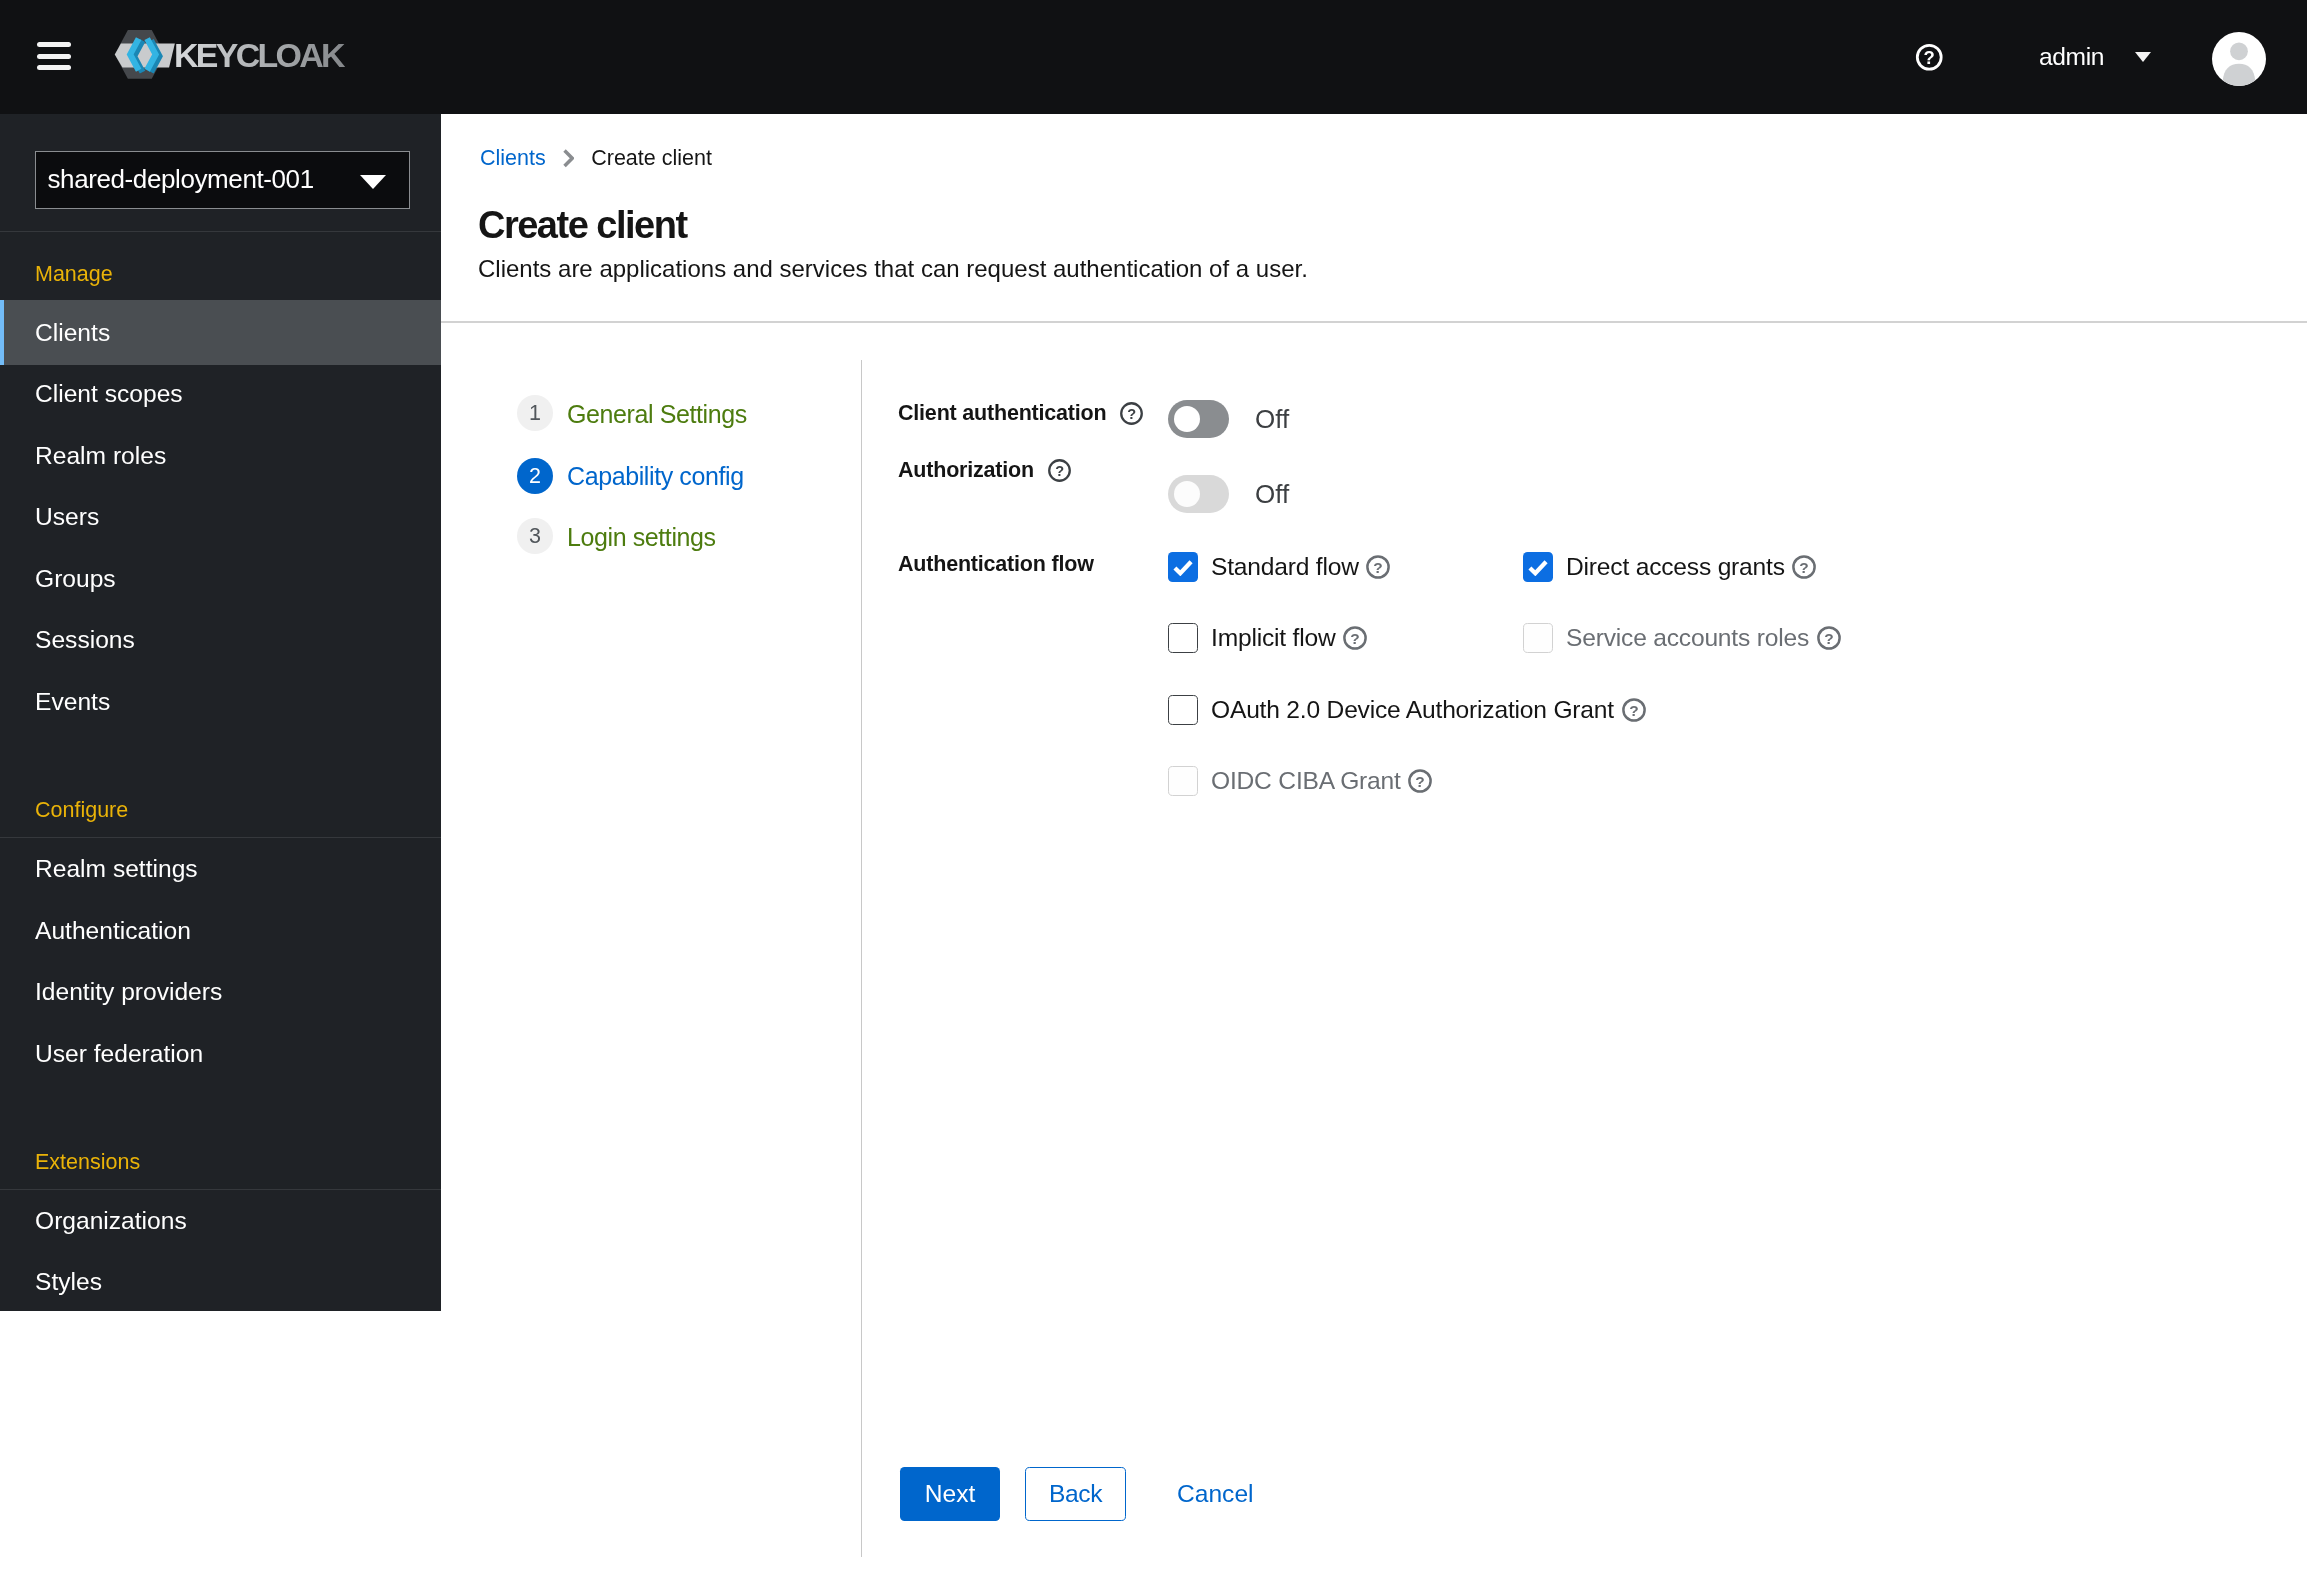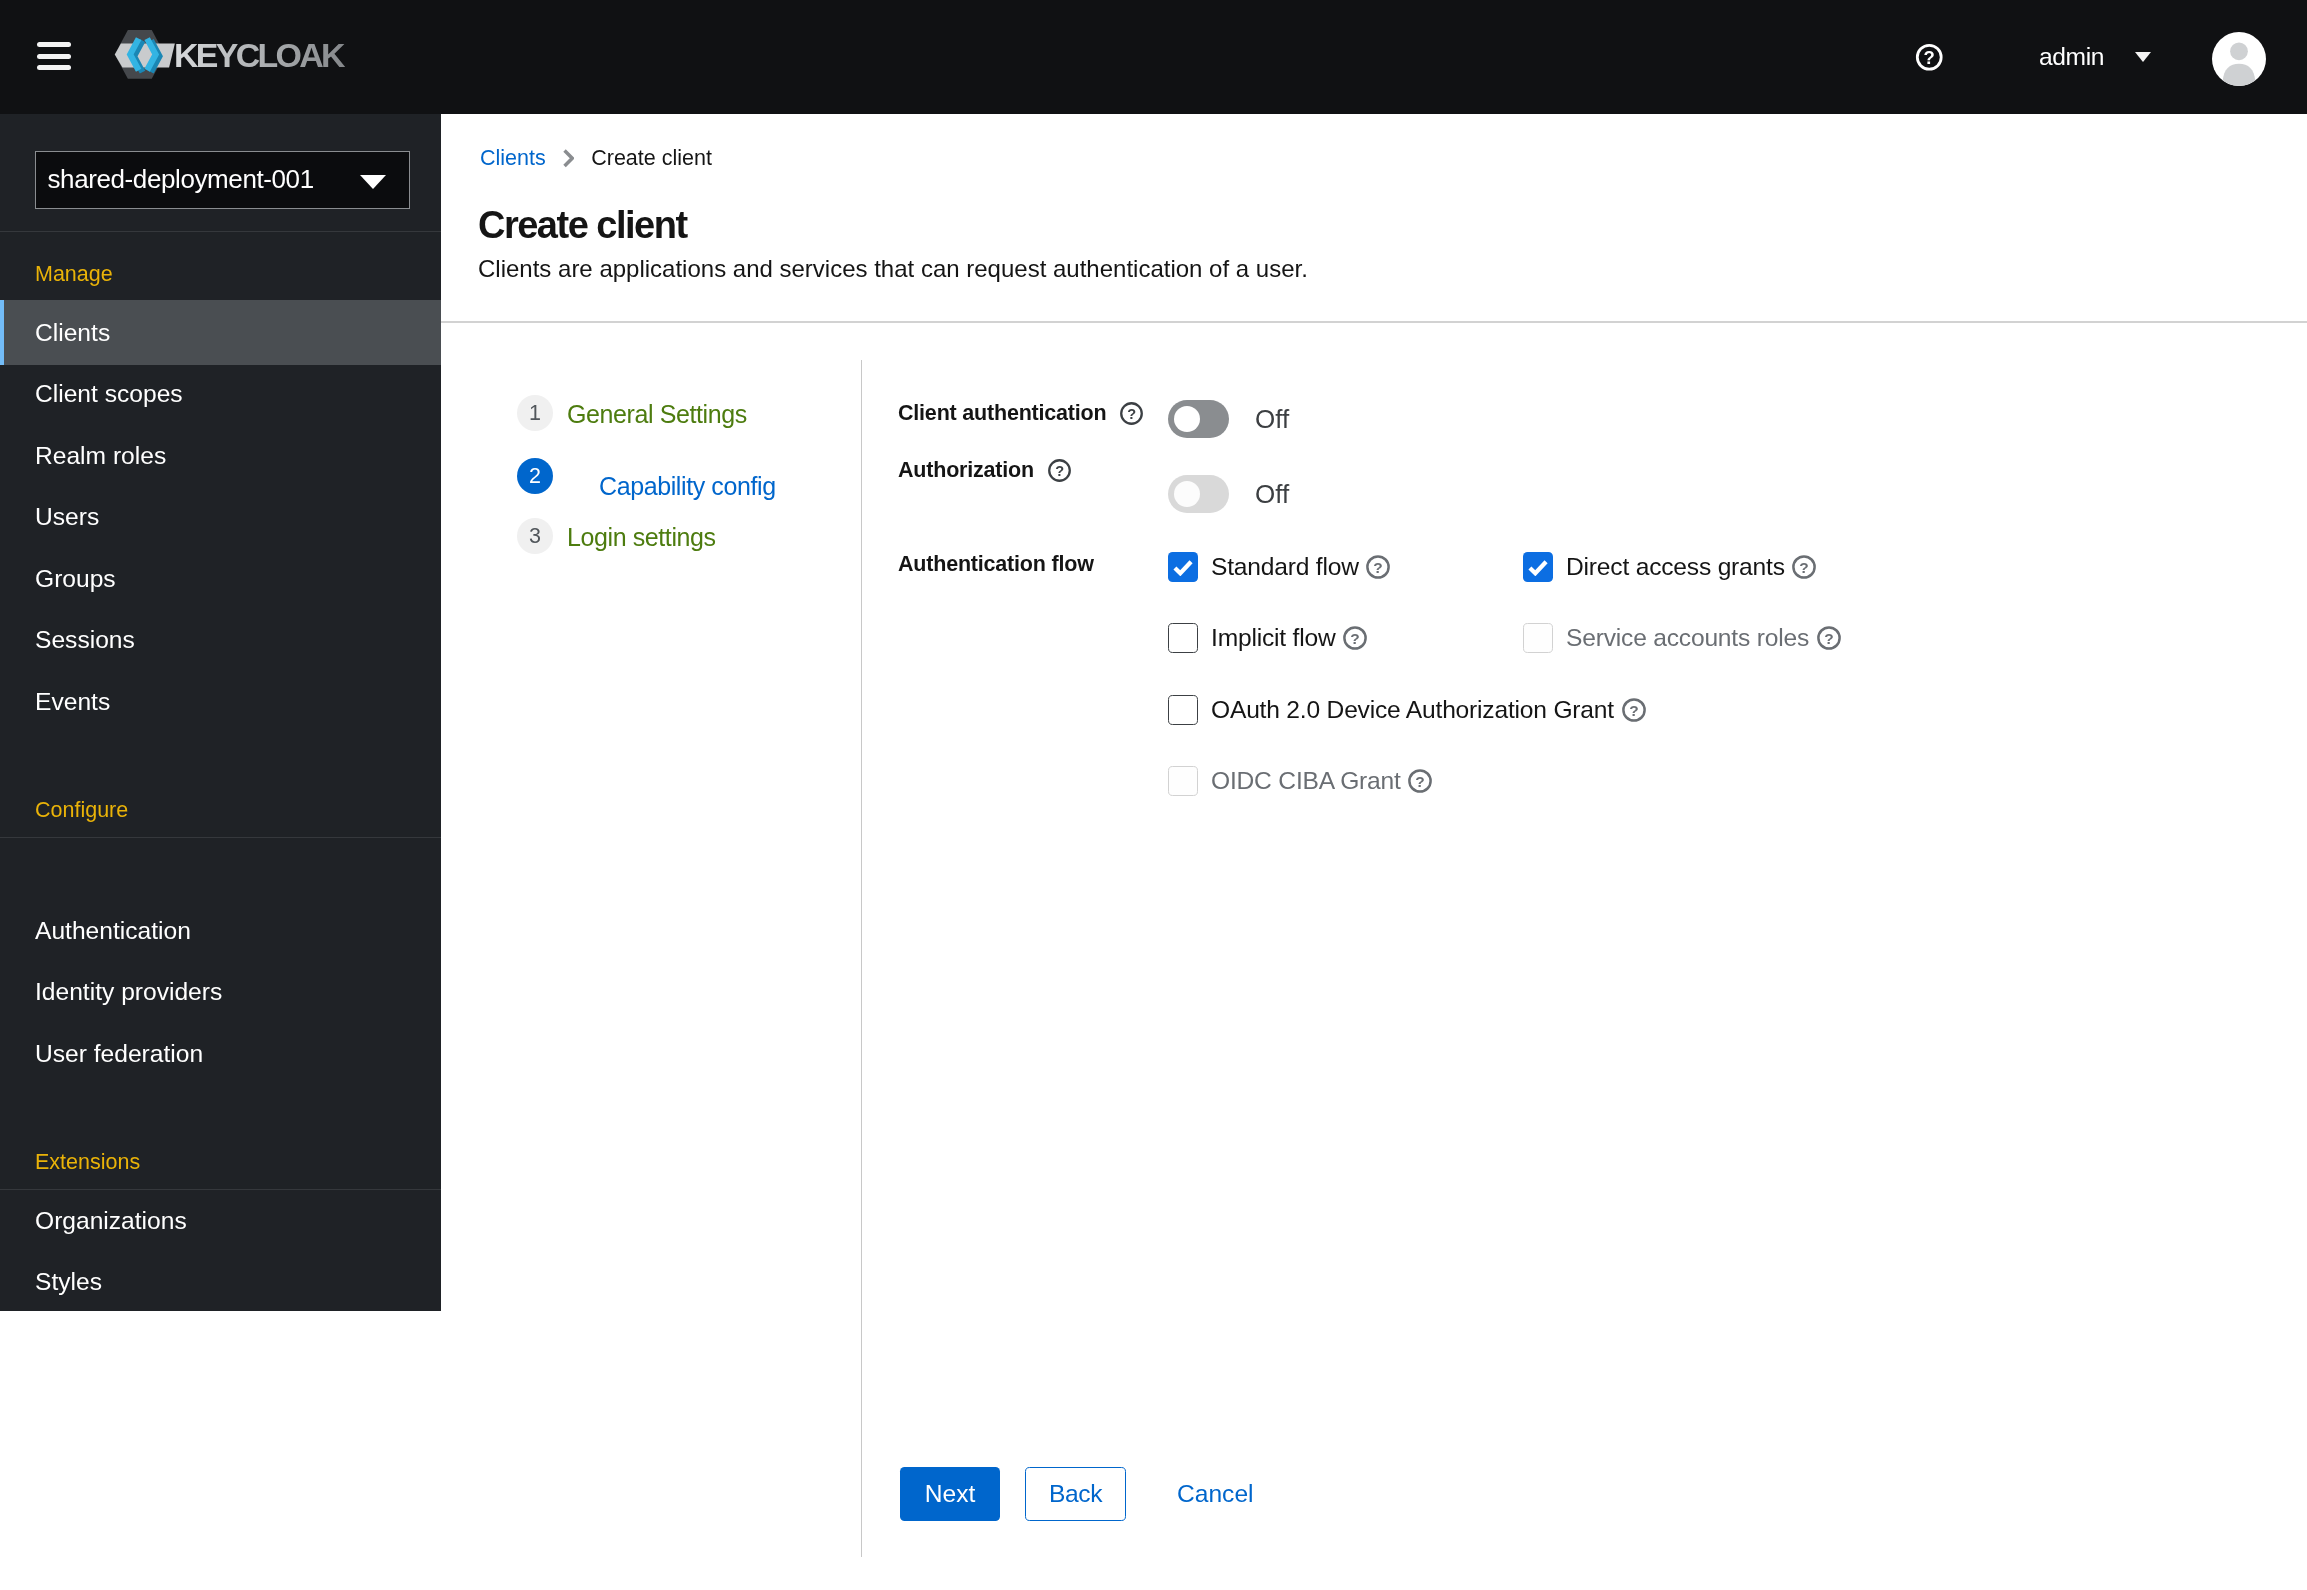--- a/index.html
+++ b/index.html
@@ -102,20 +102,21 @@
     <div class="navtitle" style="top:146px;">Manage</div>
     <div class="navitem sel" style="top:186px;">Clients</div>
     <div class="navitem" style="top:249px;">Client scopes</div>
     <div class="navitem" style="top:311px;">Realm roles</div>
     <div class="navitem" style="top:372px;">Users</div>
     <div class="navitem" style="top:434px;">Groups</div>
     <div class="navitem" style="top:495px;">Sessions</div>
     <div class="navitem" style="top:557px;">Events</div>
     <div class="navtitle" style="top:682px;">Configure</div>
     <div class="navdiv" style="top:723px;"></div>
+    <div class="navitem" style="top:724px;">Realm settings</div>
     <div class="navitem" style="top:786px;">Authentication</div>
     <div class="navitem" style="top:847px;">Identity providers</div>
     <div class="navitem" style="top:909px;">User federation</div>
     <div class="navtitle" style="top:1034px;">Extensions</div>
     <div class="navdiv" style="top:1075px;"></div>
     <div class="navitem" style="top:1076px;">Organizations</div>
     <div class="navitem" style="top:1137px;">Styles</div>
   </div>
 
   <div id="crumbs">
@@ -126,21 +127,21 @@
       <span>Create client</span>
     </div>
   <div id="h1">Create client</div>
   <div id="subtitle">Clients are applications and services that can request authentication of a user.</div>
   <div id="hdrDivider"></div>
   <div id="vertDivider"></div>
 
   <div class="stepCircle" style="top:395px;">1</div>
   <div class="stepLbl" style="top:397px;">General Settings</div>
   <div class="stepCircle cur" style="top:458px;">2</div>
-  <div class="stepLbl cur" style="top:469px;margin-left:32px;">Capability config</div>
+  <div class="stepLbl cur" style="top:459px;">Capability config</div>
   <div class="stepCircle" style="top:518px;">3</div>
   <div class="stepLbl" style="top:520px;">Login settings</div>
 
   <div class="flabel" style="top:398px;">Client authentication<svg class="help" width="23" height="23" viewBox="0 0 30 30" style="font-size:28px">
         <circle cx="15" cy="15" r="13.4" fill="none" stroke="#3c4044" stroke-width="3"></circle>
         <text x="15" y="22" text-anchor="middle" font-family="Liberation Sans, sans-serif" font-size="19" font-weight="bold" fill="#3c4044">?</text>
       </svg></div>
   <div class="toggle" style="top:400px;">
       <div class="knob"></div>
     </div>

